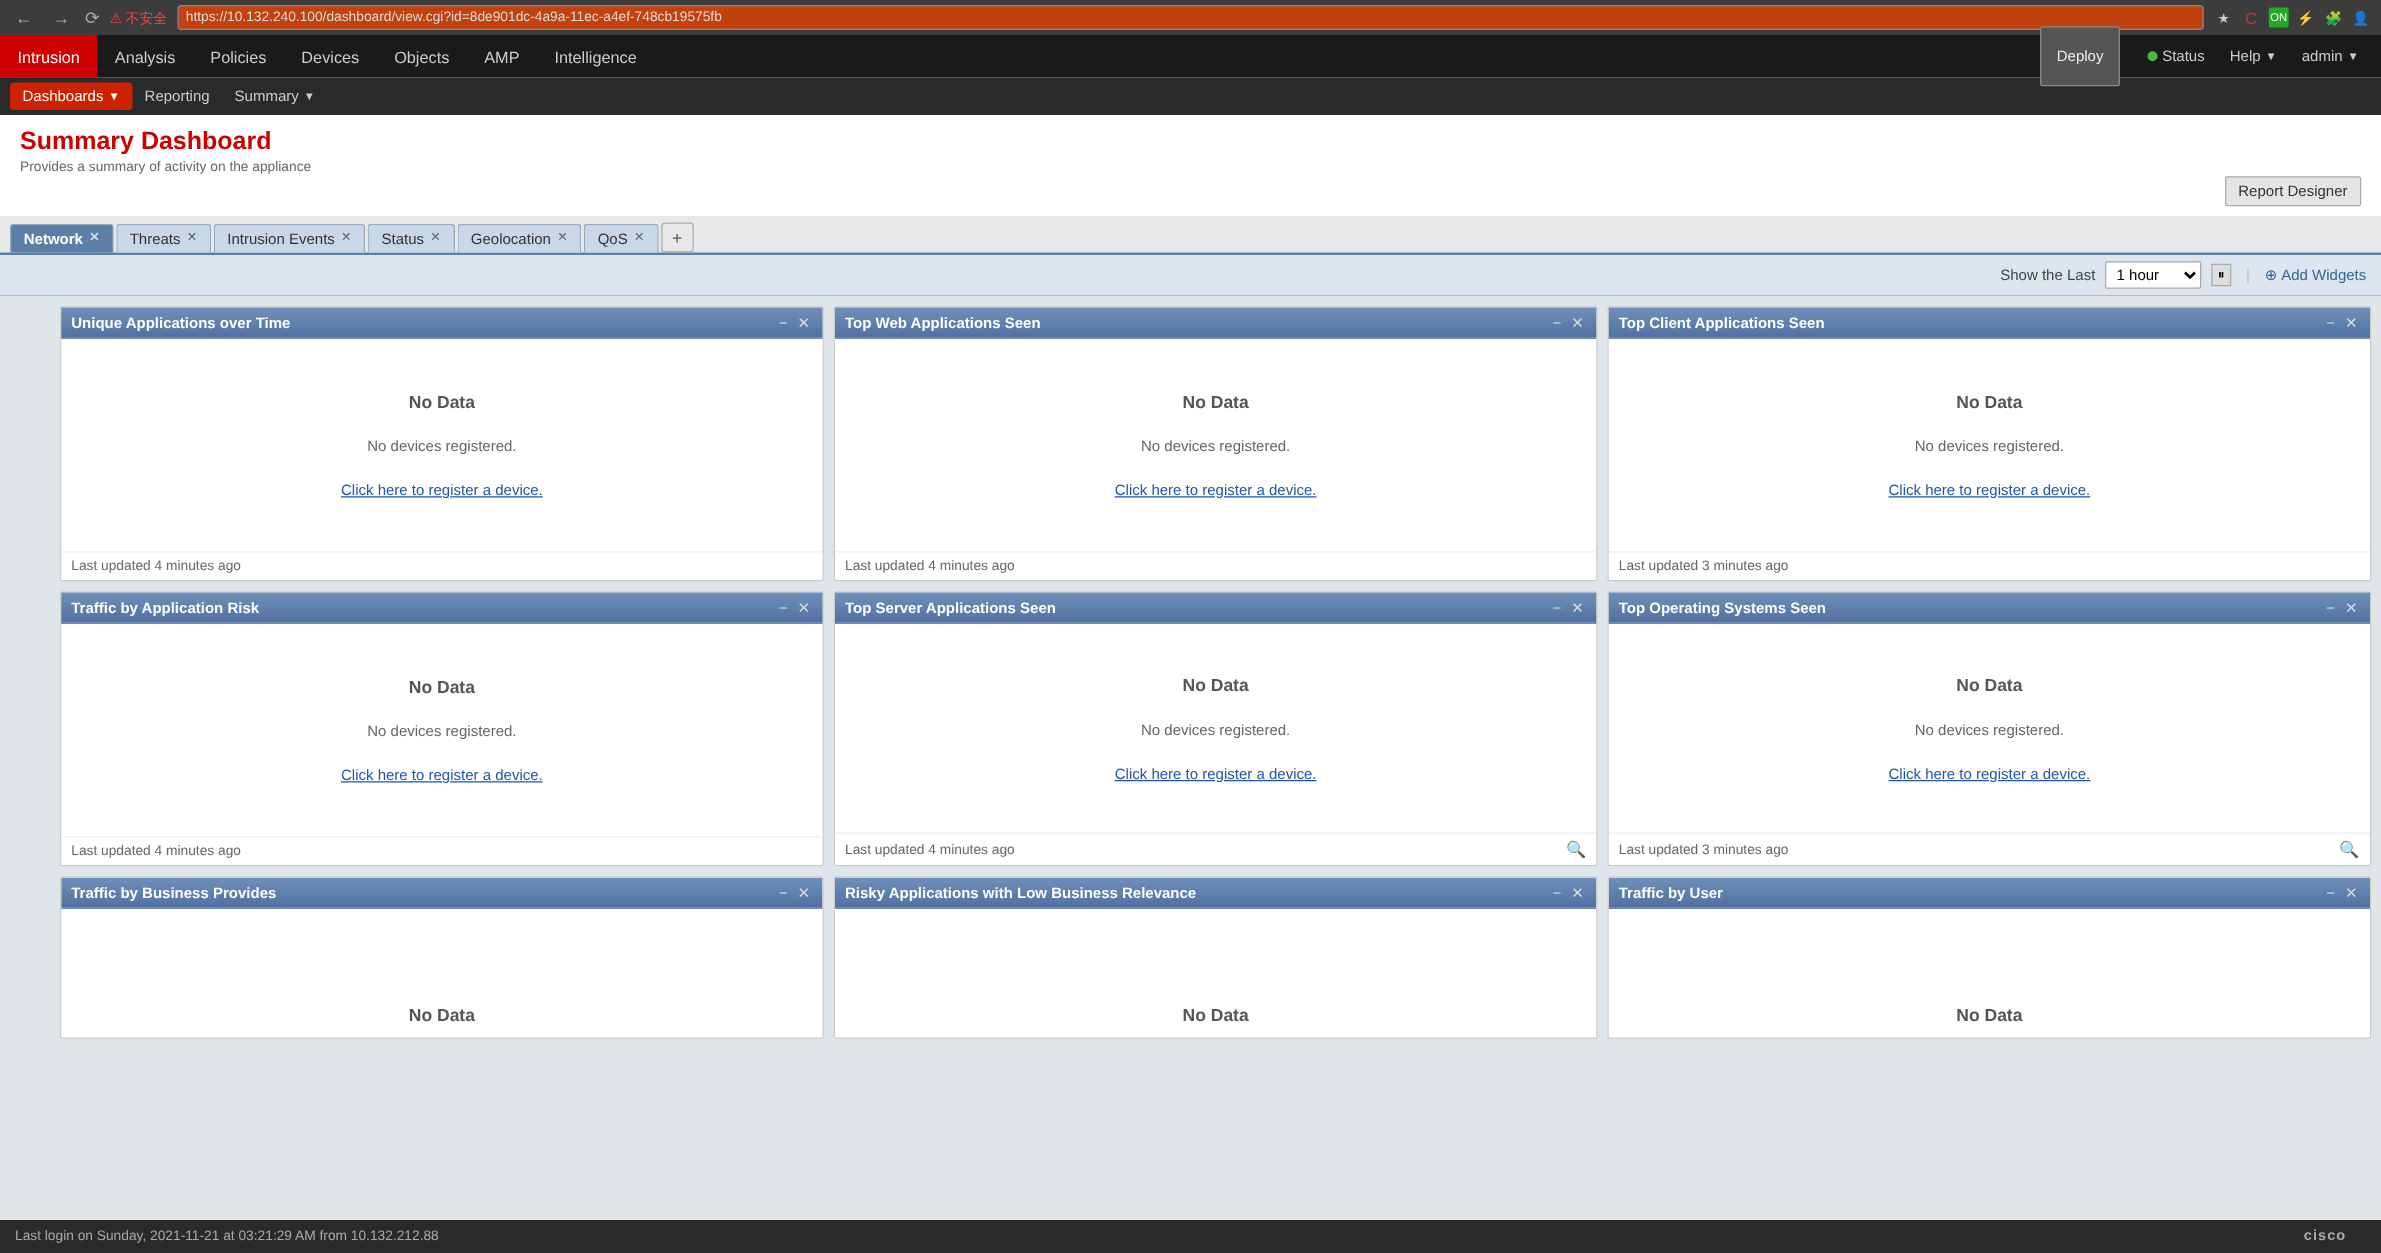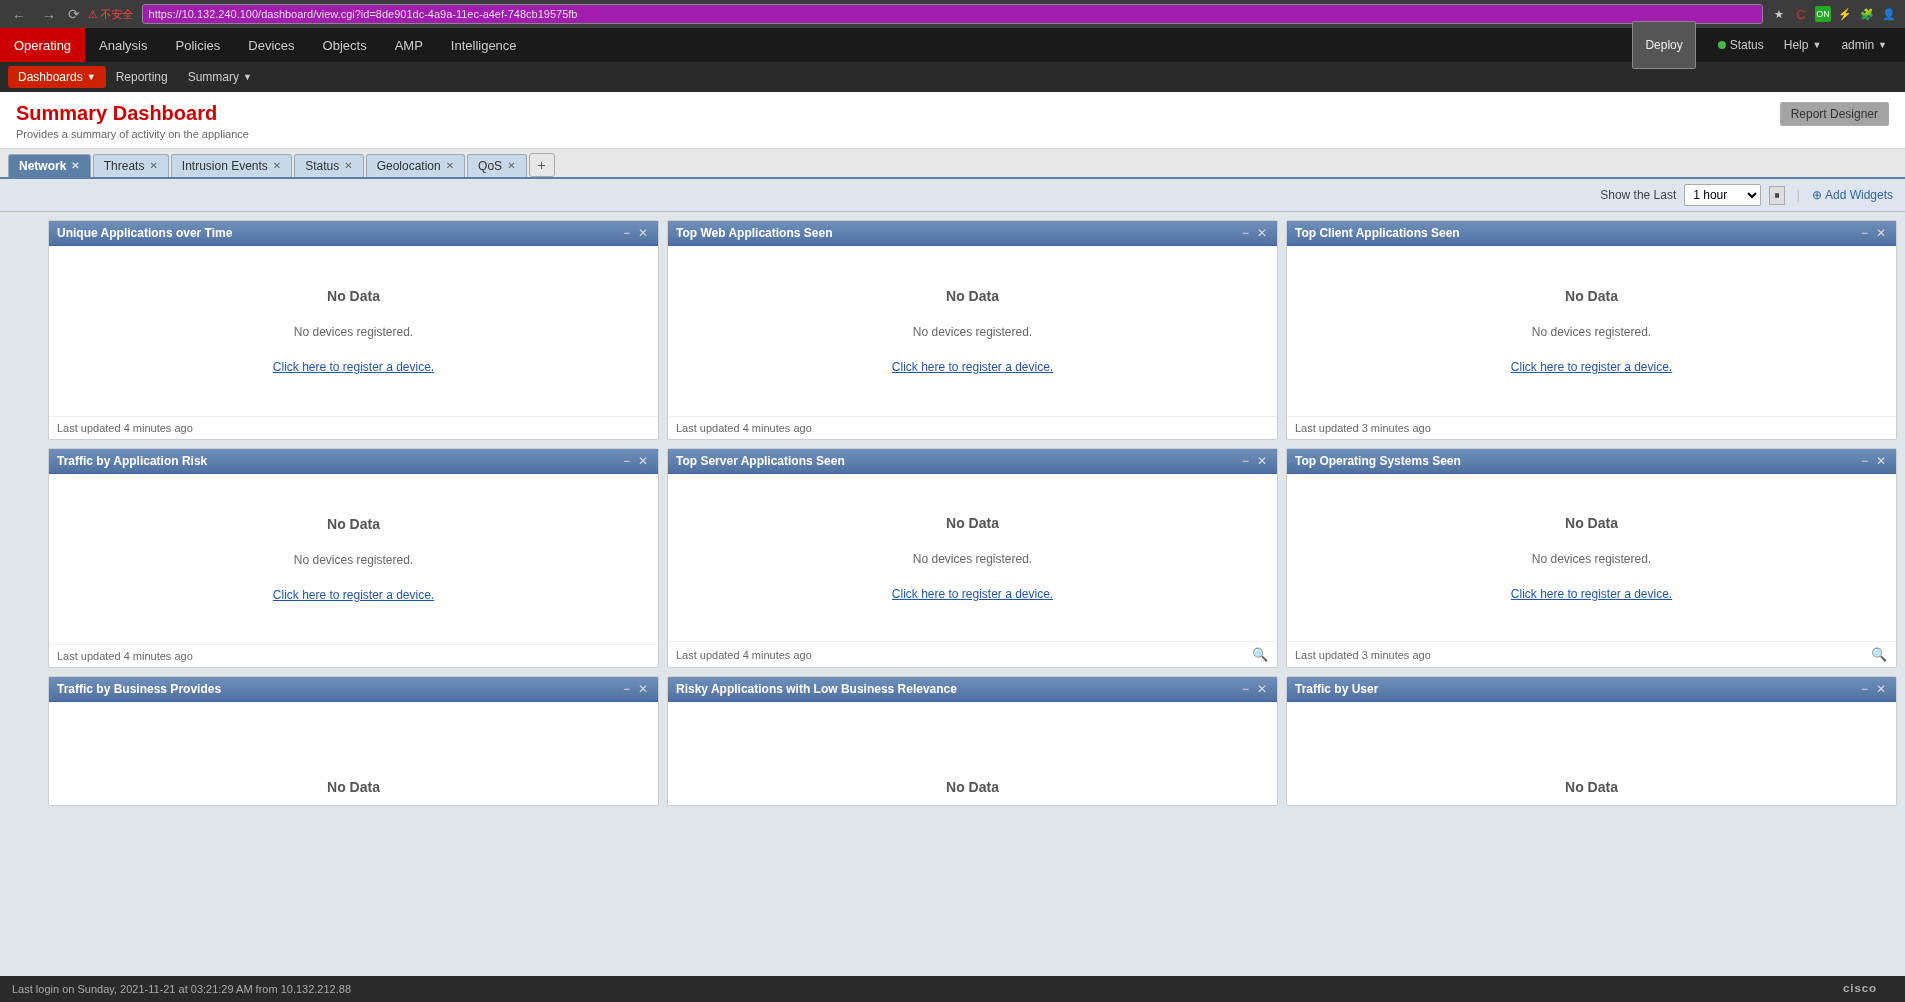--- a/index.html
+++ b/index.html
@@ -26,21 +26,21 @@
     .browser-reload { color: #aaa; font-size: 14px; }
     .security-warning {
       color: #ff4444;
       font-size: 11px;
       display: flex;
       align-items: center;
       gap: 3px;
     }
     .address-bar {
       flex: 1;
-      background: #a21caf;
+      background: #c2410c;
       border: 1px solid #888;
       border-radius: 3px;
       height: 20px;
       display: flex;
       align-items: center;
       padding: 0 6px;
       color: #ddd;
       font-size: 11px;
     }
     .browser-icons {
@@ -152,27 +152,28 @@
       color: #cc0000;
       font-size: 20px;
       font-weight: bold;
       margin-bottom: 3px;
     }
     .page-subtitle {
       color: #666;
       font-size: 11px;
     }
     .report-designer-btn {
-      background: #a3a3a3;
+      background: #e5e5e5;
       border: 1px solid #aaa;
       padding: 4px 10px;
       font-size: 12px;
       cursor: pointer;
       border-radius: 2px;
       color: #333;
+      margin-top: 39px;
     }
 
     
     .tabs-bar {
       background: #e8e8e8;
       border-bottom: 2px solid #5b7fa6;
       display: flex;
       align-items: center;
       padding: 4px 8px 0 8px;
       gap: 2px;
@@ -382,21 +383,21 @@
     <span class="browser-icon">★</span>
     <span class="browser-icon" style="color:#cc3333; font-size:13px;">C</span>
     <span class="browser-icon" style="background:#22aa22; color:white; font-size:9px; padding: 1px 2px; border-radius:2px;">ON</span>
     <span class="browser-icon">⚡</span>
     <span class="browser-icon">🧩</span>
     <span class="browser-icon">👤</span>
   </div>
 </div>
 
 <div class="main-nav">
-  <a class="nav-item active">Operating</a>
+  <a class="nav-item active">Intrusion</a>
   <a class="nav-item">Analysis</a>
   <a class="nav-item">Policies</a>
   <a class="nav-item">Devices</a>
   <a class="nav-item">Objects</a>
   <a class="nav-item">AMP</a>
   <a class="nav-item">Intelligence</a>
   <div class="nav-right">
     <button class="deploy-btn">Deploy</button>
     <span class="nav-right-item">
       <span class="status-dot"></span>

